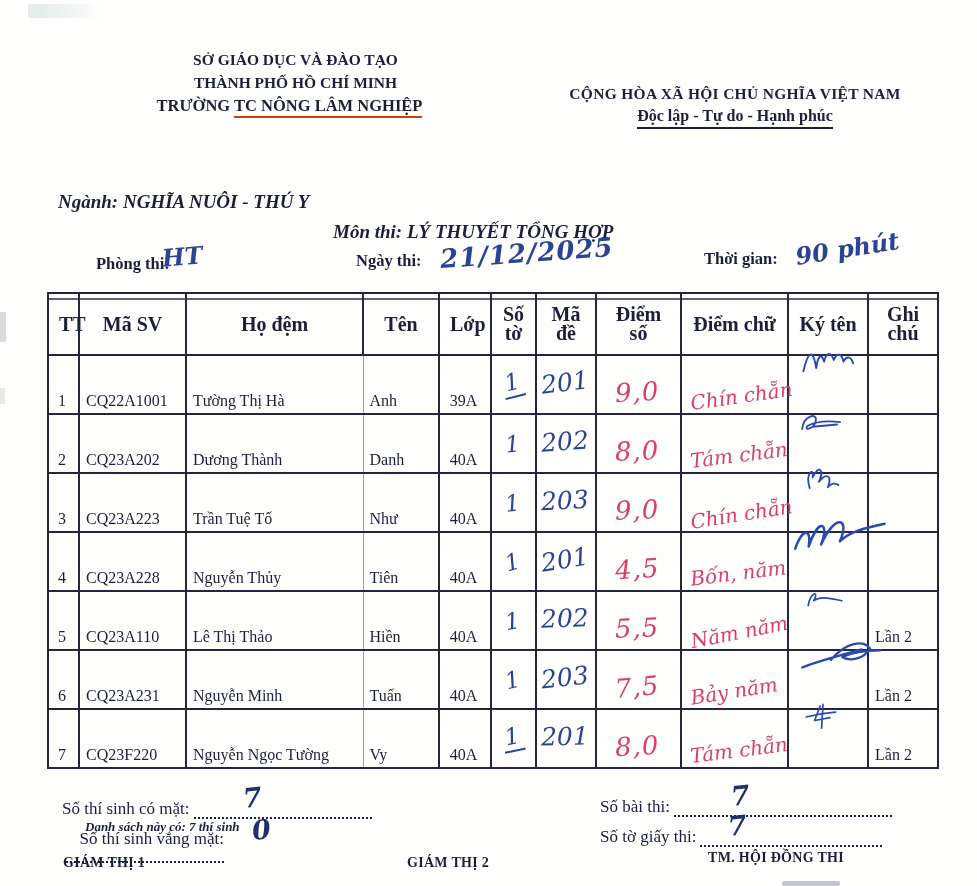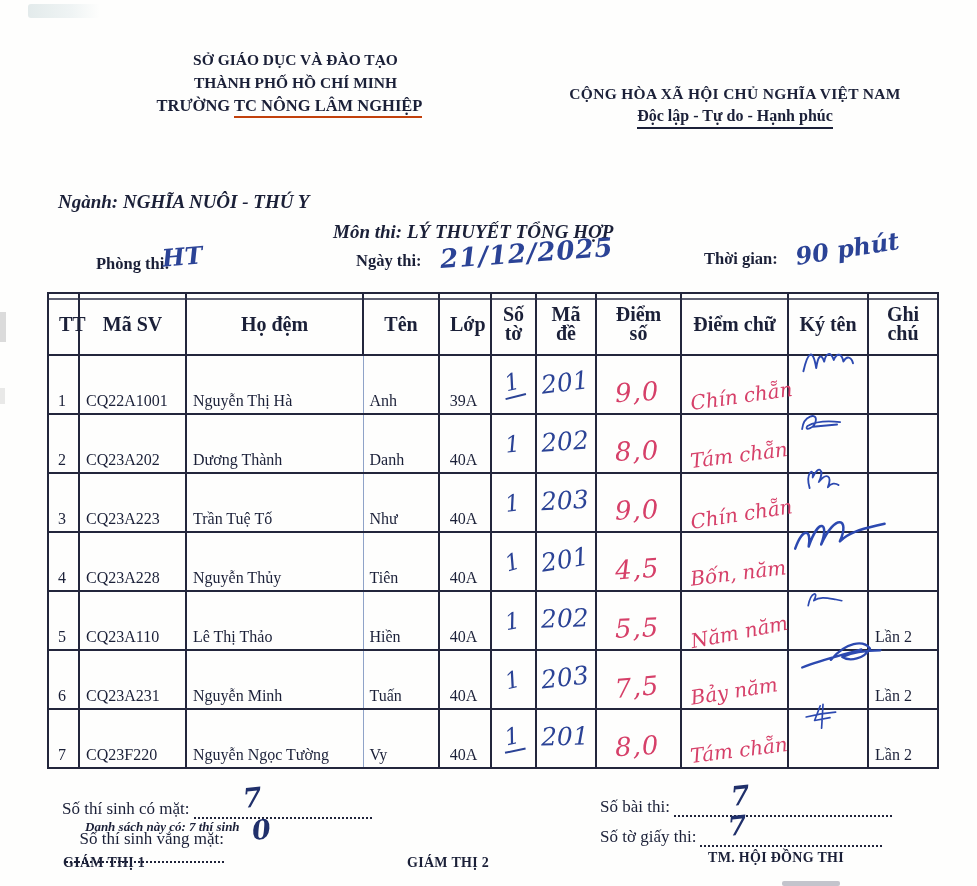--- a/index.html
+++ b/index.html
@@ -126,21 +126,21 @@
         <th>Điểm số</th>
         <th>Điểm chữ</th>
         <th>Ký tên</th>
         <th>Ghi chú</th>
       </tr>
     </thead>
     <tbody>
         <tr>
       <td class="c-tt"><span>1</span></td>
       <td class="c-masv"><span>CQ22A1001</span></td>
-      <td class="c-hodem"><span>Nguyễn Thị Hà</span></td>
+      <td class="c-hodem"><span>Tường Thị Hà</span></td>
       <td class="c-ten"><span>Anh</span></td>
       <td class="c-lop"><span>39A</span></td>
       <td class="c-soto hand hand-blue"><span class="hv so-underline" style="transform: rotate(-14deg);">1</span></td>
       <td class="c-made hand hand-blue"><span class="hv" style="transform: rotate(-7deg);">201</span></td>
       <td class="c-diemso hand hand-red"><span class="hv" style="transform: rotate(-3deg);">9,0</span></td>
       <td class="c-diemchu hand hand-red"><span class="hv" style="transform: rotate(-8deg);">Chín chẵn</span></td>
       <td class="c-kyten">
             <svg width="80" height="44" viewBox="0 0 100 44" style="position:absolute;left:8px;top:-18px;overflow:visible;">
               <path d="M8 36 C14 10 20 8 24 32 C26 18 30 12 34 24 C36 14 42 10 46 22 C50 12 56 14 58 24 C62 16 68 18 70 26" fill="none" stroke="#2c49b0" stroke-width="2.4" stroke-linecap="round" stroke-linejoin="round"></path>
             </svg>

